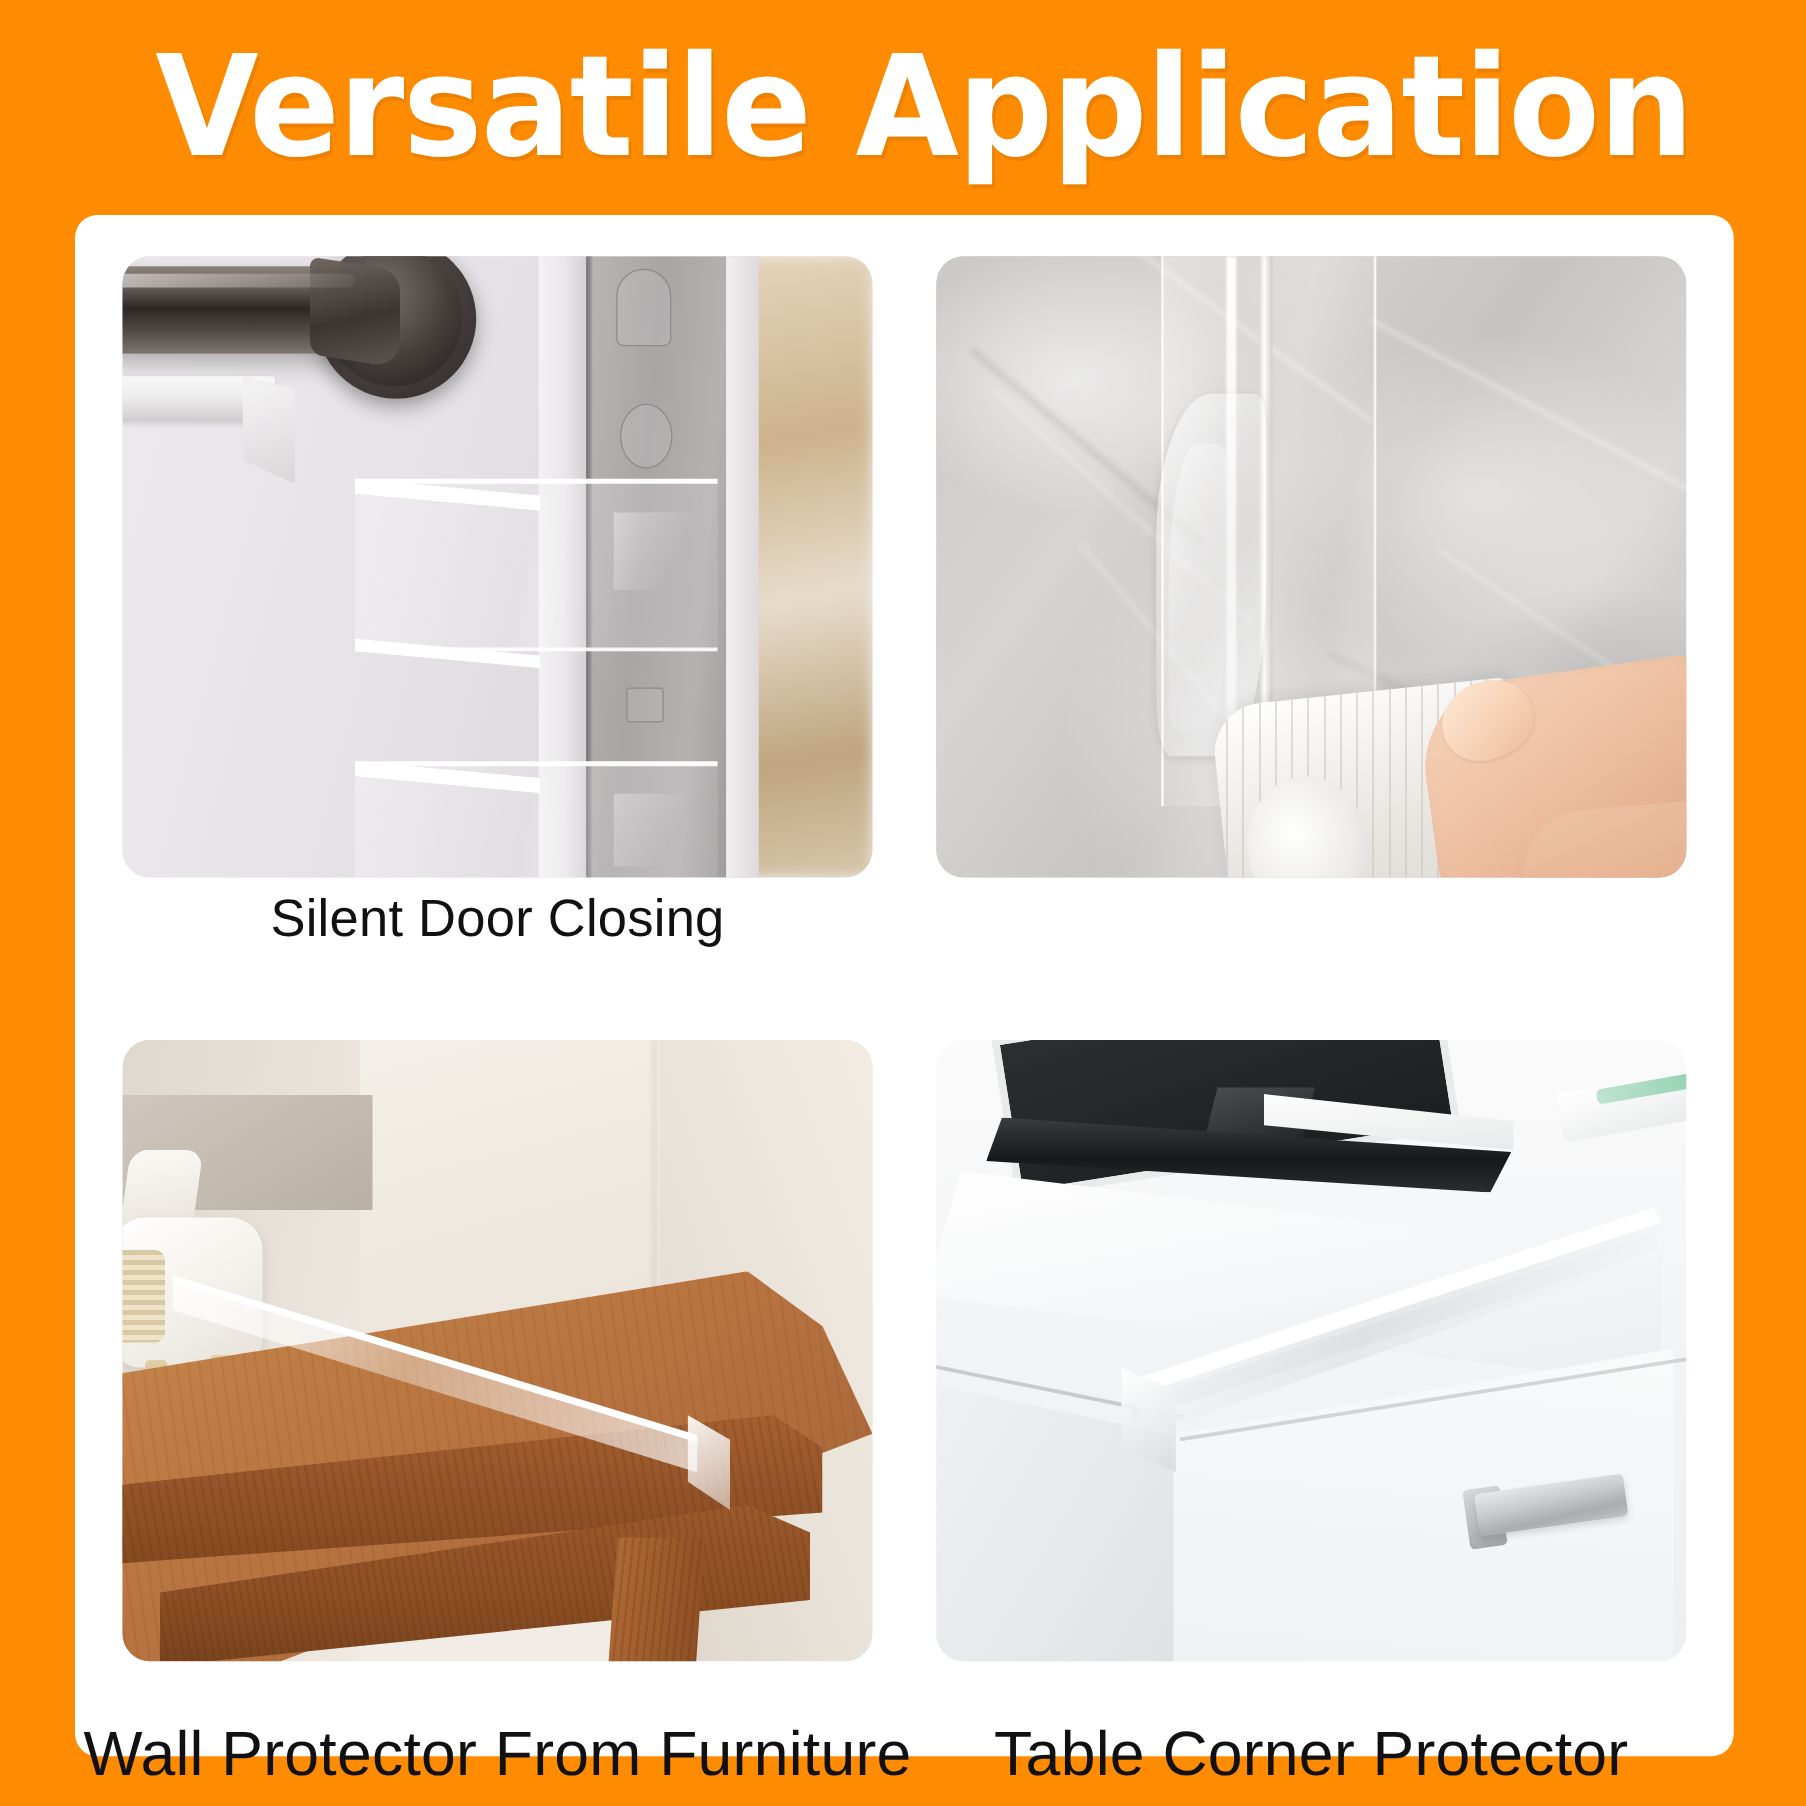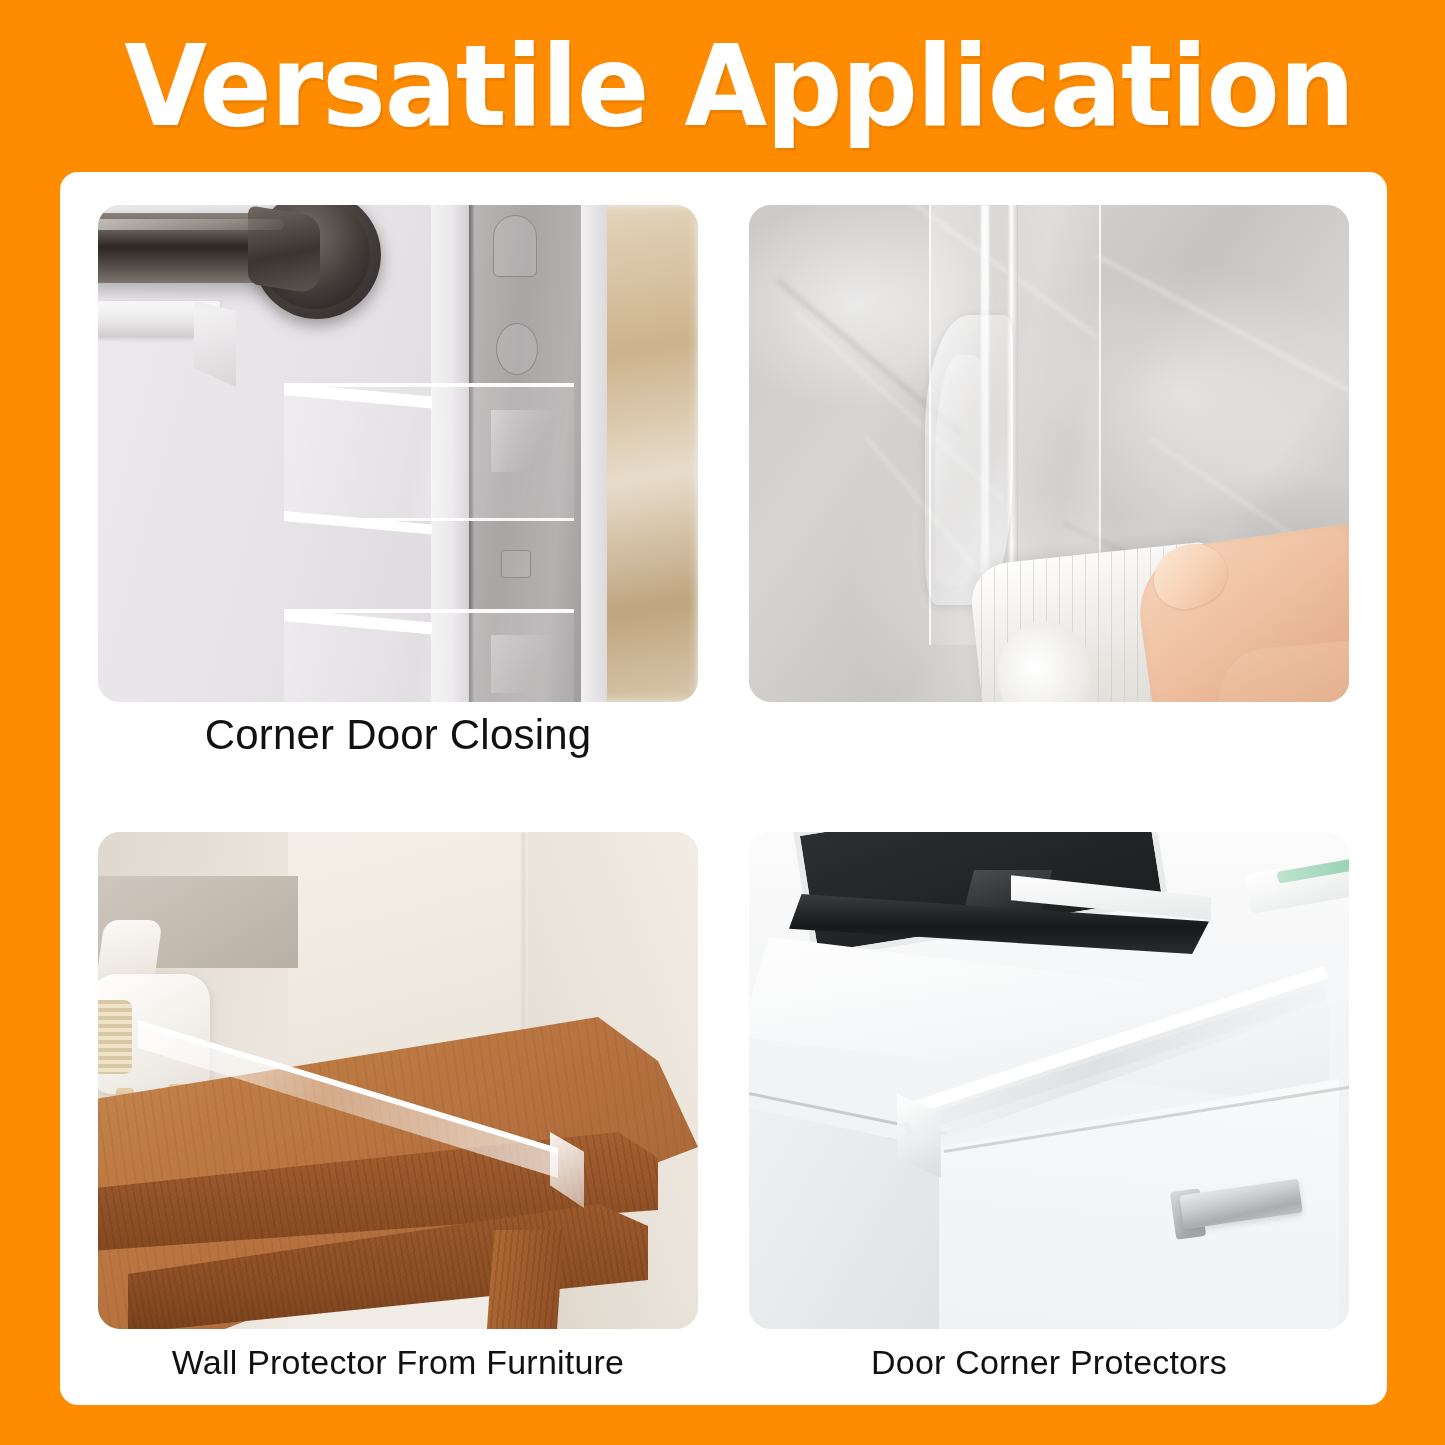--- a/index.html
+++ b/index.html
@@ -51,21 +51,21 @@
     border-radius:22px; overflow:hidden;
     background:#ddd;
   }
   .caption{
     position:absolute; left:0; right:0; top:497px; height:66px;
     display:flex; align-items:center; justify-content:center;
     font-size:42px; color:#111; letter-spacing:.2px;
     font-family:"Liberation Sans", sans-serif;
     white-space:nowrap;
   }
-  .cell.r2 .caption{ font-size:34px; }
+  .cell.r2 .caption{ font-size:50px;margin-top:41px; }
 
   
   .p1 { background:#efeeee; }
   .p1 .bg-warm{
     position:absolute; right:0; top:0; width:120px; height:100%;
     background:linear-gradient(170deg,#e4d5bd 0%,#cdb38c 30%,#e7dccb 55%,#bfa57f 80%,#d8c7ab 100%);
     filter:blur(5px);
   }
   .p1 .doorframe{
     position:absolute; left:0; top:0; width:504px; height:100%;
@@ -492,21 +492,21 @@
         <div class="strike2"></div>
         <div class="rosette"></div>
         <div class="rosette2"></div>
         <div class="lever"></div>
         <div class="lever-tip"></div>
         <div class="lever-hi"></div>
         <div class="prot prot1"></div>
         <div class="prot prot2"></div>
 
       </div>
-      <div class="caption">Corner Door Closing</div>
+      <div class="caption">Silent Door Closing</div>
     </div>
 
     <div class="cell r1">
       <div class="photo p2">
         <div class="marble"></div>
         <div class="vein v1"></div>
         <div class="vein v2"></div>
         <div class="vein v3"></div>
         <div class="vein v4"></div>
         <div class="vein v5"></div>
@@ -564,17 +564,17 @@
         <div class="cab-left"></div>
         <div class="seam1"></div>
         <div class="seam2"></div>
         <div class="edgeprot-shadow"></div>
         <div class="edgeprot"></div>
         <div class="edgeprot-hi"></div>
         <div class="corner-cap"></div>
         <div class="handle-end"></div>
         <div class="handle"></div>
       </div>
-      <div class="caption">Door Corner Protectors</div>
+      <div class="caption">Table Corner Protector</div>
     </div>
 
   </div>
 </div>
 
 </body></html>

